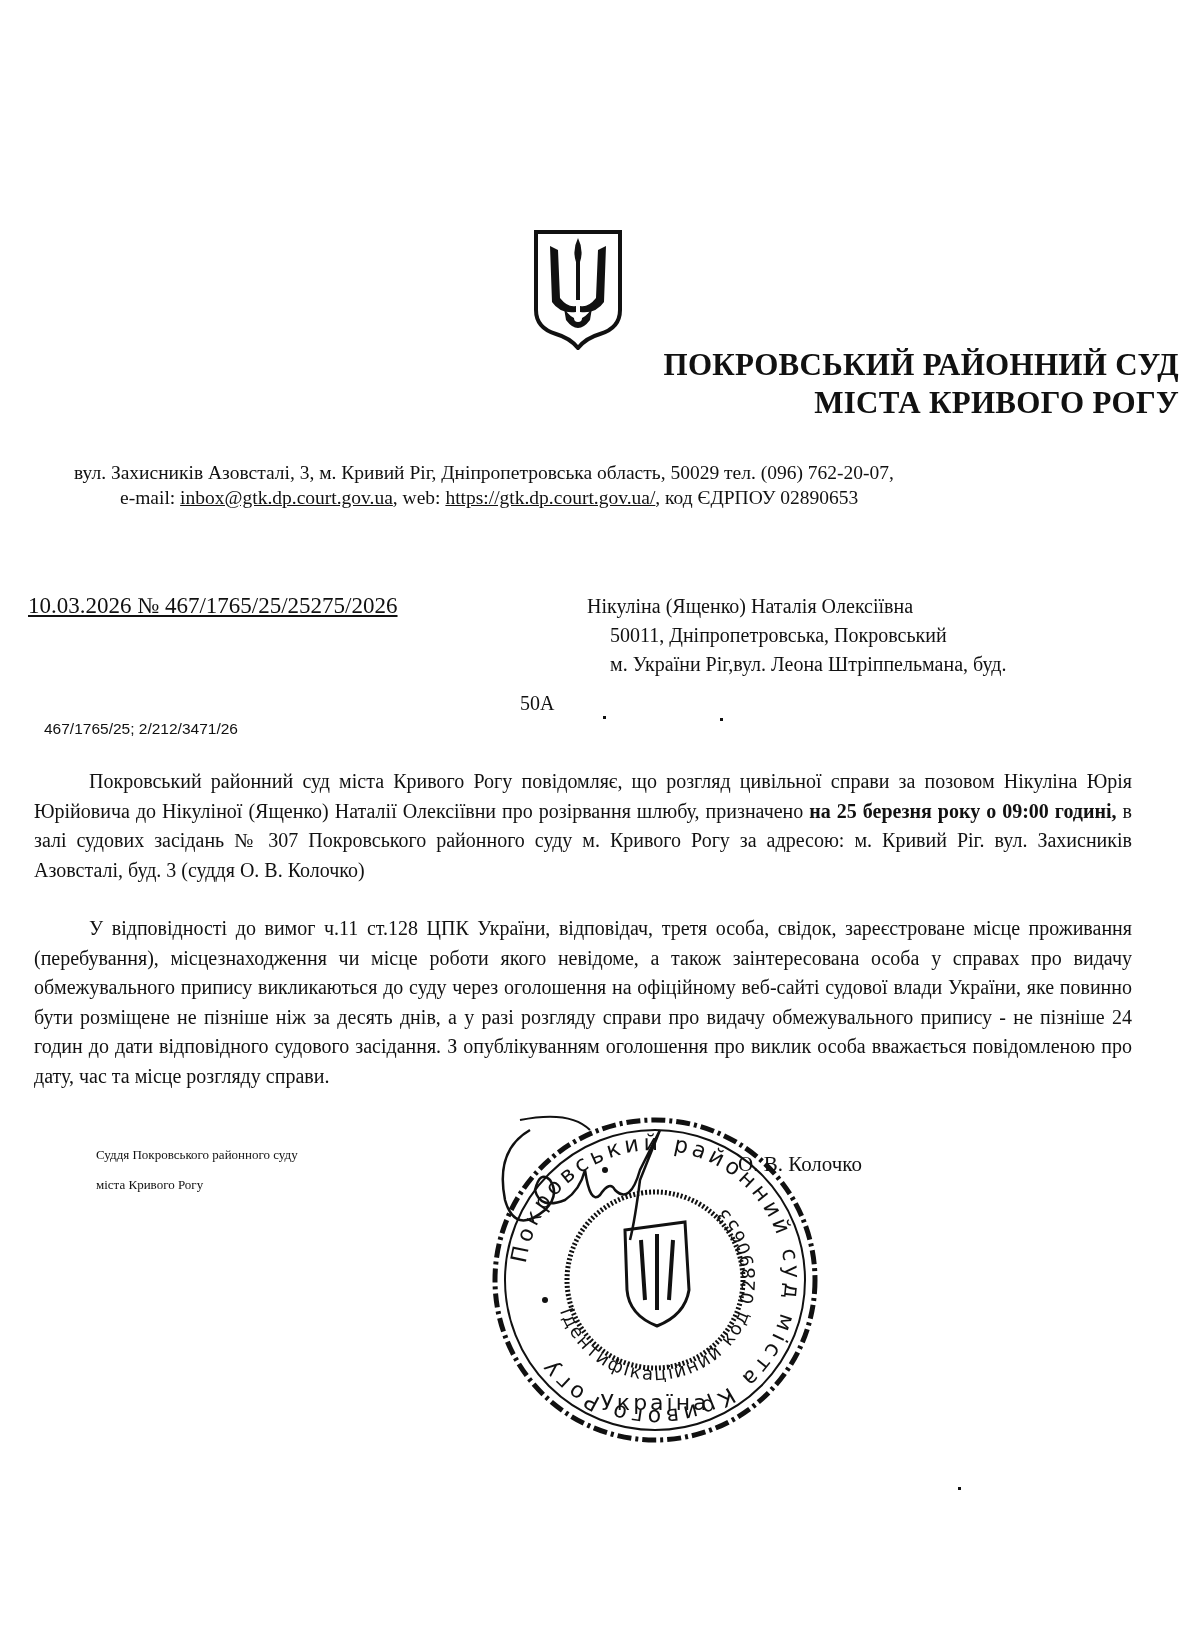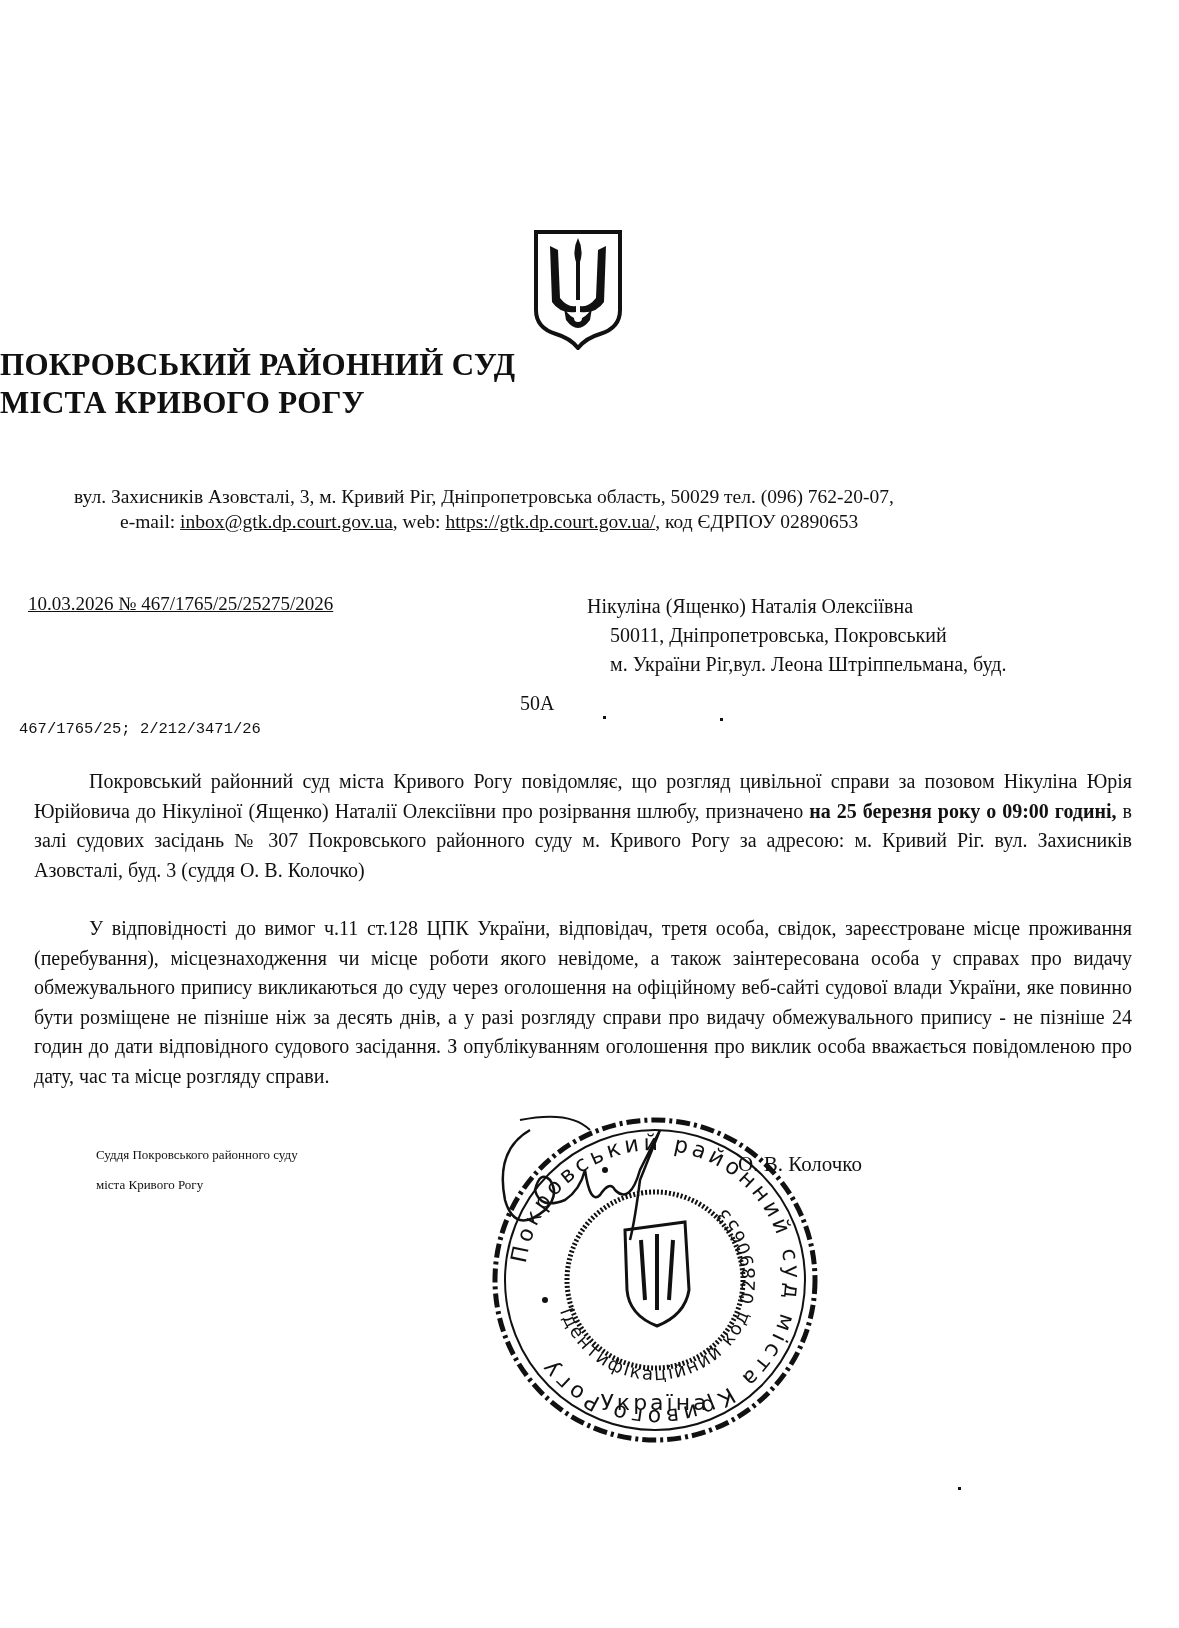--- a/index.html
+++ b/index.html
@@ -1,34 +1,34 @@
 <!DOCTYPE html>
 <html><head>
 <meta charset="utf-8">
 <style>
   html, body { margin: 0; padding: 0; background: #ffffff; }
   body { width: 1179px; height: 1628px; position: relative; overflow: hidden;
          font-family: "Liberation Serif", "DejaVu Serif", serif; color: #111; }
   .abs { position: absolute; }
   .emblem { left: 530px; top: 210px; width: 96px; height: 140px; }
-  .court-title { left: 0; width: 1179px; text-align: left; font-weight: bold;
+  .court-title { left: 0; width: 1179px; text-align: right; font-weight: bold;
                  font-size: 31px; letter-spacing: 0.3px; line-height: 38px; }
   .t1 { top: 346px; }
   .t2 { top: 384px; }
-  .addr { font-size: 19.5px; line-height: 25px; white-space: nowrap; margin-top: 24px; }
+  .addr { font-size: 19.5px; line-height: 25px; white-space: nowrap; }
   .a1 { left: 74px; top: 460px; }
   .a2 { left: 120px; top: 485px; }
   .a2 u { text-decoration: underline; }
-  .refline { left: 28px; top: 593px; font-size: 19px; text-decoration: underline; white-space: nowrap; }
+  .refline { left: 28px; top: 593px; font-size: 23px; text-decoration: underline; white-space: nowrap; }
   .recipient { font-size: 20px; line-height: 29px; white-space: nowrap; text-align: right; }
   .r1 { left: 587px; top: 592px; }
   .r2 { left: 610px; top: 621px; }
   .r3 { left: 610px; top: 650px; }
   .r4 { left: 520px; top: 689px; }
-  .caseref { left: 19px; top: 720px; font-size: 15.5px; font-family: Liberation Mono, monospace; white-space: nowrap; }
+  .caseref { left: 44px; top: 720px; font-size: 15.5px; font-family: Liberation Sans, sans-serif; white-space: nowrap; }
   .body-text { left: 34px; width: 1098px; font-size: 20px; line-height: 29.5px; text-align: justify; }
   .p1 { top: 767px; text-indent: 55px; }
   .p2 { top: 914px; text-indent: 55px; }
   .bold { font-weight: bold; }
   .sig { font-size: 13px; line-height: 30px; white-space: nowrap; }
   .s1 { left: 96px; top: 1140px; }
   .s2 { left: 96px; top: 1170px; }
   .sname { left: 738px; top: 1152px; font-size: 21px; white-space: nowrap; z-index: 3; }
   .stamp { left: 485px; top: 1110px; width: 340px; height: 340px; z-index: 2; }
   .signature { left: 490px; top: 1110px; width: 230px; height: 140px; z-index: 4; }

